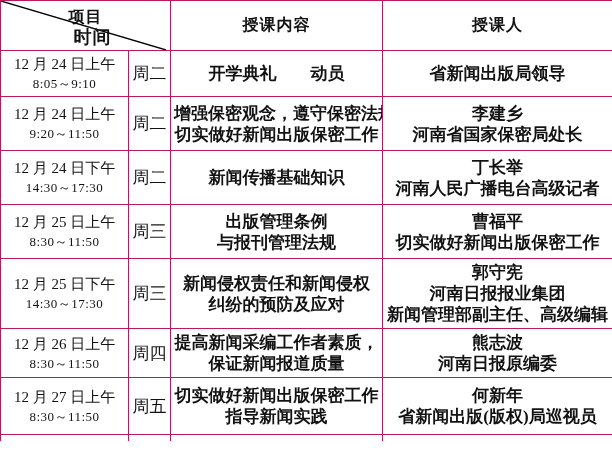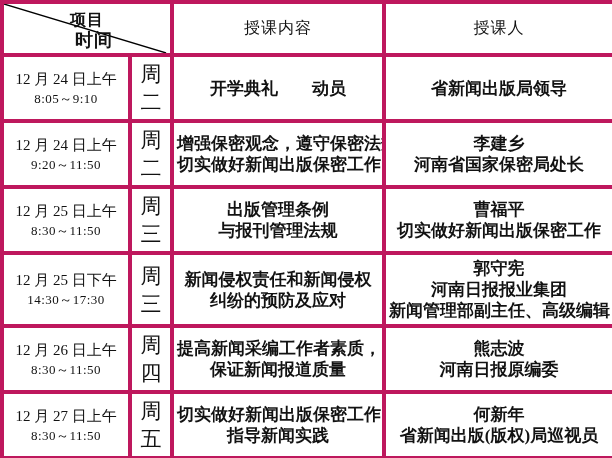--- a/index.html
+++ b/index.html
@@ -14,29 +14,29 @@
   }
   table.schedule {
     border-collapse: collapse;
     table-layout: fixed;
     width: 612px;
     font-family: "Liberation Serif", "DejaVu Serif", serif;
     color: #121212;
   }
   table.schedule th,
   table.schedule td {
-    border: 4px solid #be185d;
+    border: 1px solid #be185d;
     text-align: center;
     vertical-align: middle;
     padding: 3px;
     overflow: hidden;
   }
   th.colhead {
     font-size: 16px;
-    font-weight: normal;
+    font-weight: bold;
     letter-spacing: 1px;
   }
   th.corner {
     position: relative;
     padding: 0;
   }
   .corner svg.diag {
     position: absolute;
     left: 0;
     top: 0;
@@ -65,21 +65,21 @@
     line-height: 21px;
     white-space: nowrap;
   }
   .time-line {
     font-size: 13px;
     line-height: 18px;
     letter-spacing: 0.5px;
     white-space: nowrap;
   }
   .weekday {
-    font-size: 21px;
+    font-size: 17px;
   }
   .cell-line {
     font-size: 17px;
     line-height: 21px;
     white-space: nowrap;
     font-weight: bold;
   }
   tr.partial td {
     border-bottom: none;
   }
@@ -131,20 +131,34 @@
           <div class="cell-line">增强保密观念，遵守保密法规，</div>
           <div class="cell-line">切实做好新闻出版保密工作</div>
         </td>
         <td>
           <div class="cell-line">李建乡</div>
           <div class="cell-line">河南省国家保密局处长</div>
         </td>
       </tr>
       <tr style="height: 54px;">
         <td>
+          <div class="date-line">12 月 24 日下午</div>
+          <div class="time-line">14:30～17:30</div>
+        </td>
+        <td class="weekday">周二</td>
+        <td>
+          <div class="cell-line">新闻传播基础知识</div>
+        </td>
+        <td>
+          <div class="cell-line">丁长举</div>
+          <div class="cell-line">河南人民广播电台高级记者</div>
+        </td>
+      </tr>
+      <tr style="height: 54px;">
+        <td>
           <div class="date-line">12 月 25 日上午</div>
           <div class="time-line">8:30～11:50</div>
         </td>
         <td class="weekday">周三</td>
         <td>
           <div class="cell-line">出版管理条例</div>
           <div class="cell-line">与报刊管理法规</div>
         </td>
         <td>
           <div class="cell-line">曹福平</div>

